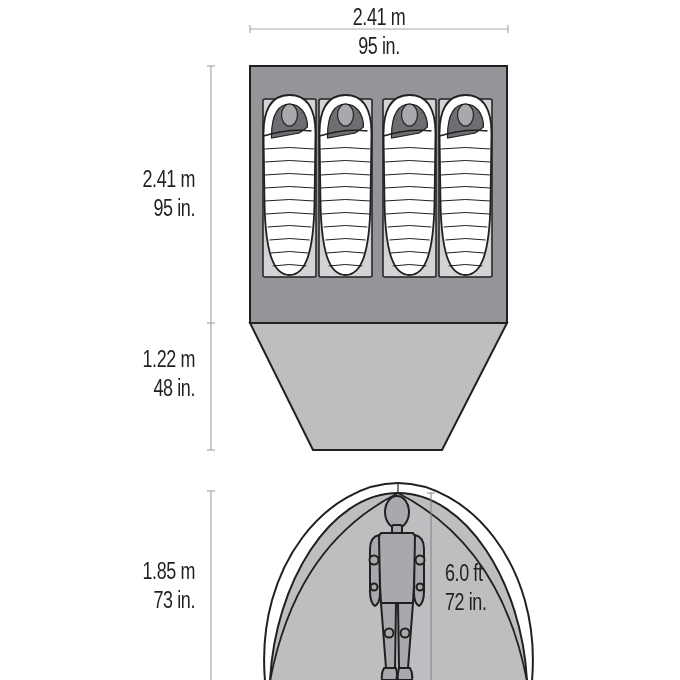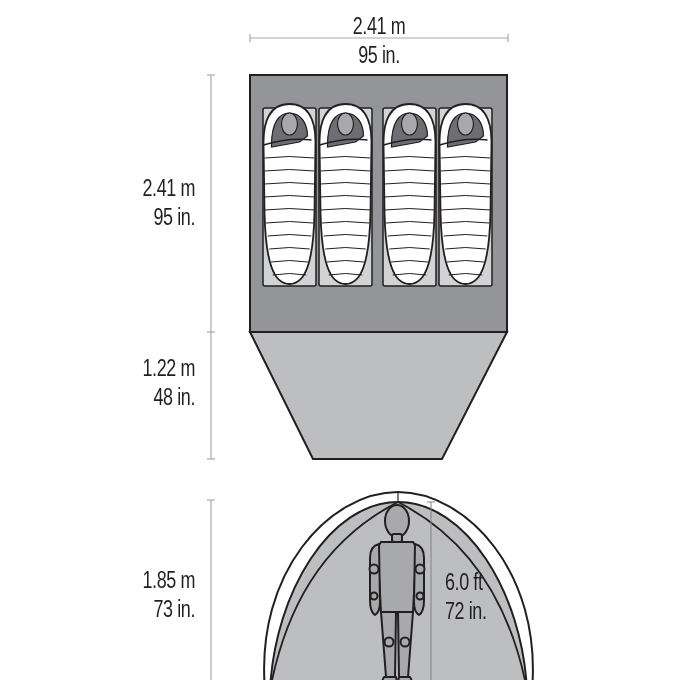--- a/index.html
+++ b/index.html
@@ -1,18 +1,18 @@
 <!DOCTYPE html>
 <html><head>
   <meta charset="utf-8">
   <style>
     html, body { margin: 0; padding: 0; background: #ffffff; }
     body { width: 680px; height: 680px; position: relative; overflow: hidden;
            font-family: "Liberation Sans", sans-serif; }
-    .stage { position: absolute; left: 0; top: 12px; width: 680px; height: 624px; }
+    .stage { position: absolute; left: 0; top: 3px; width: 680px; height: 624px; }
     .lbl { position: absolute; color: #231f20; font-family: "Liberation Sans", sans-serif;
            font-weight: normal; font-size: 23px; line-height: 28px; letter-spacing: -0.5px;
            transform: scaleX(0.78); transform-origin: right top; text-align: right; white-space: nowrap; }
     .lbl.center { transform-origin: center top; text-align: center; }
     .lbl.left { transform-origin: left top; text-align: left; }
     svg { position: absolute; left: 0; top: 0; }
   </style>
 </head>
 <body>
 

